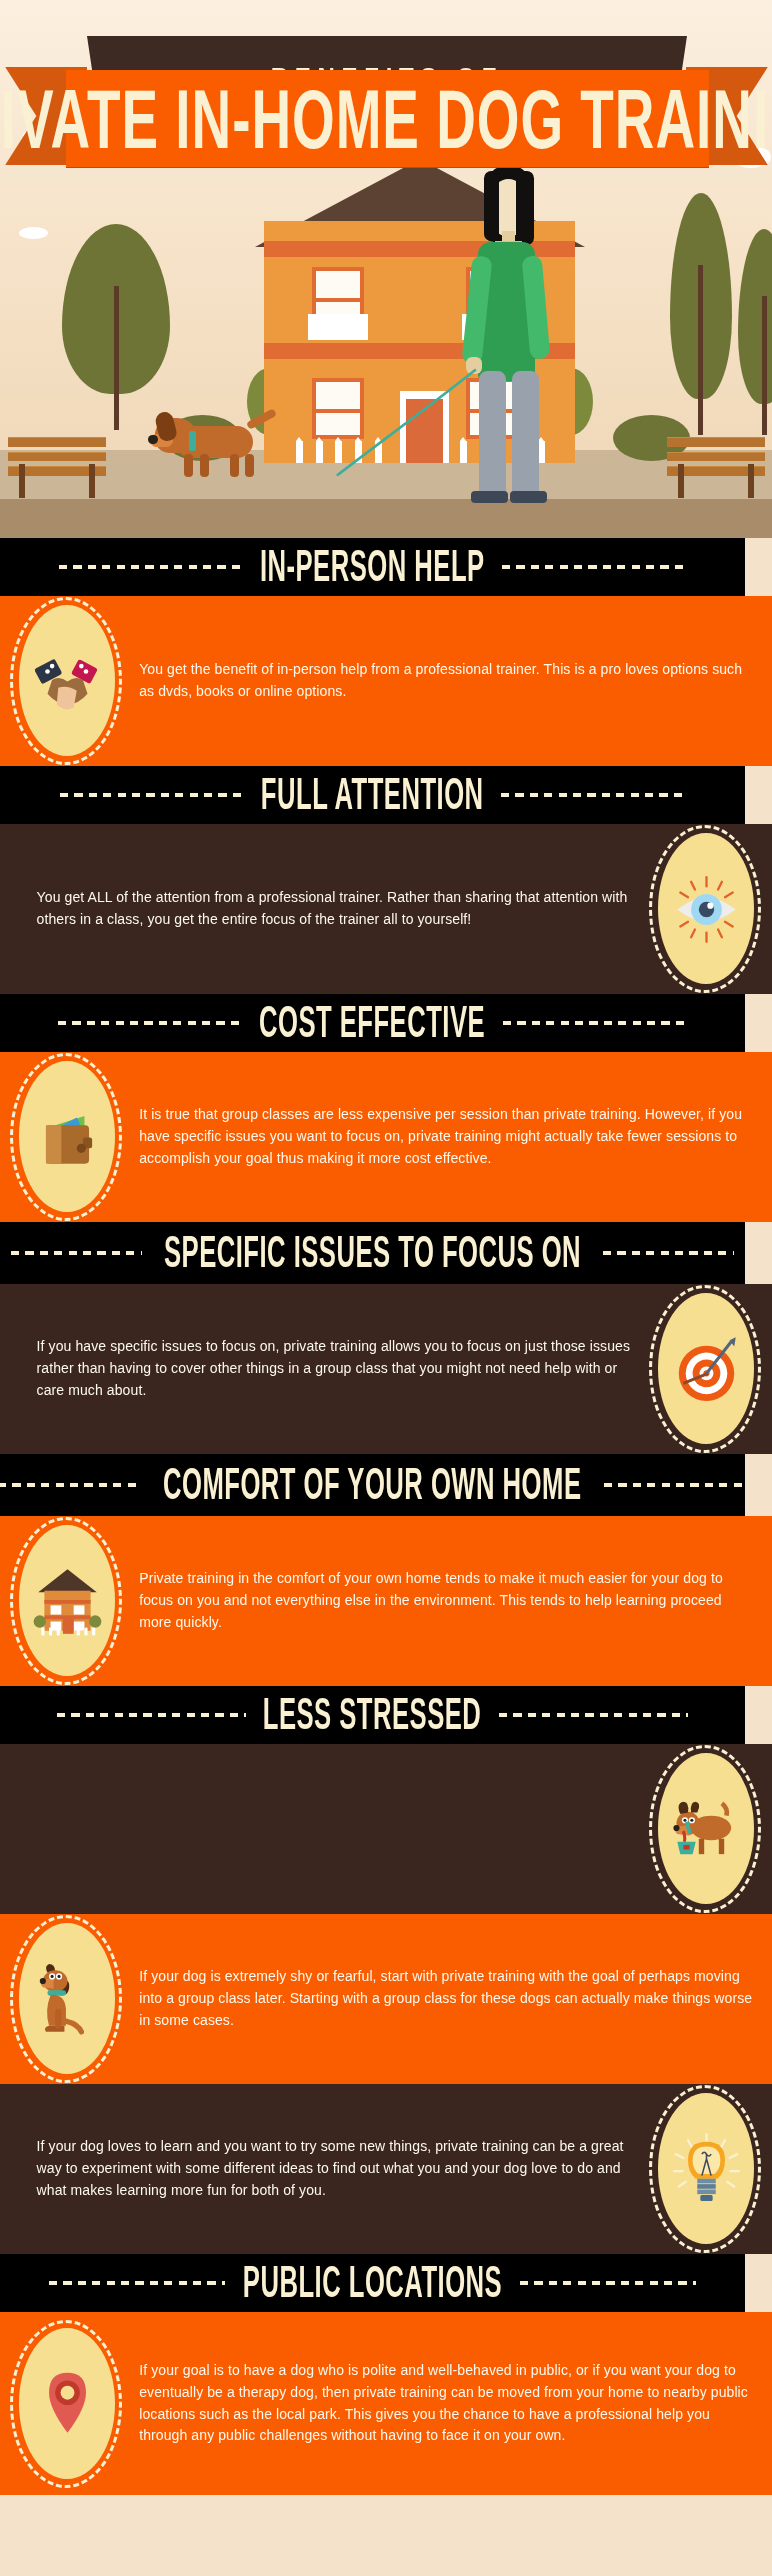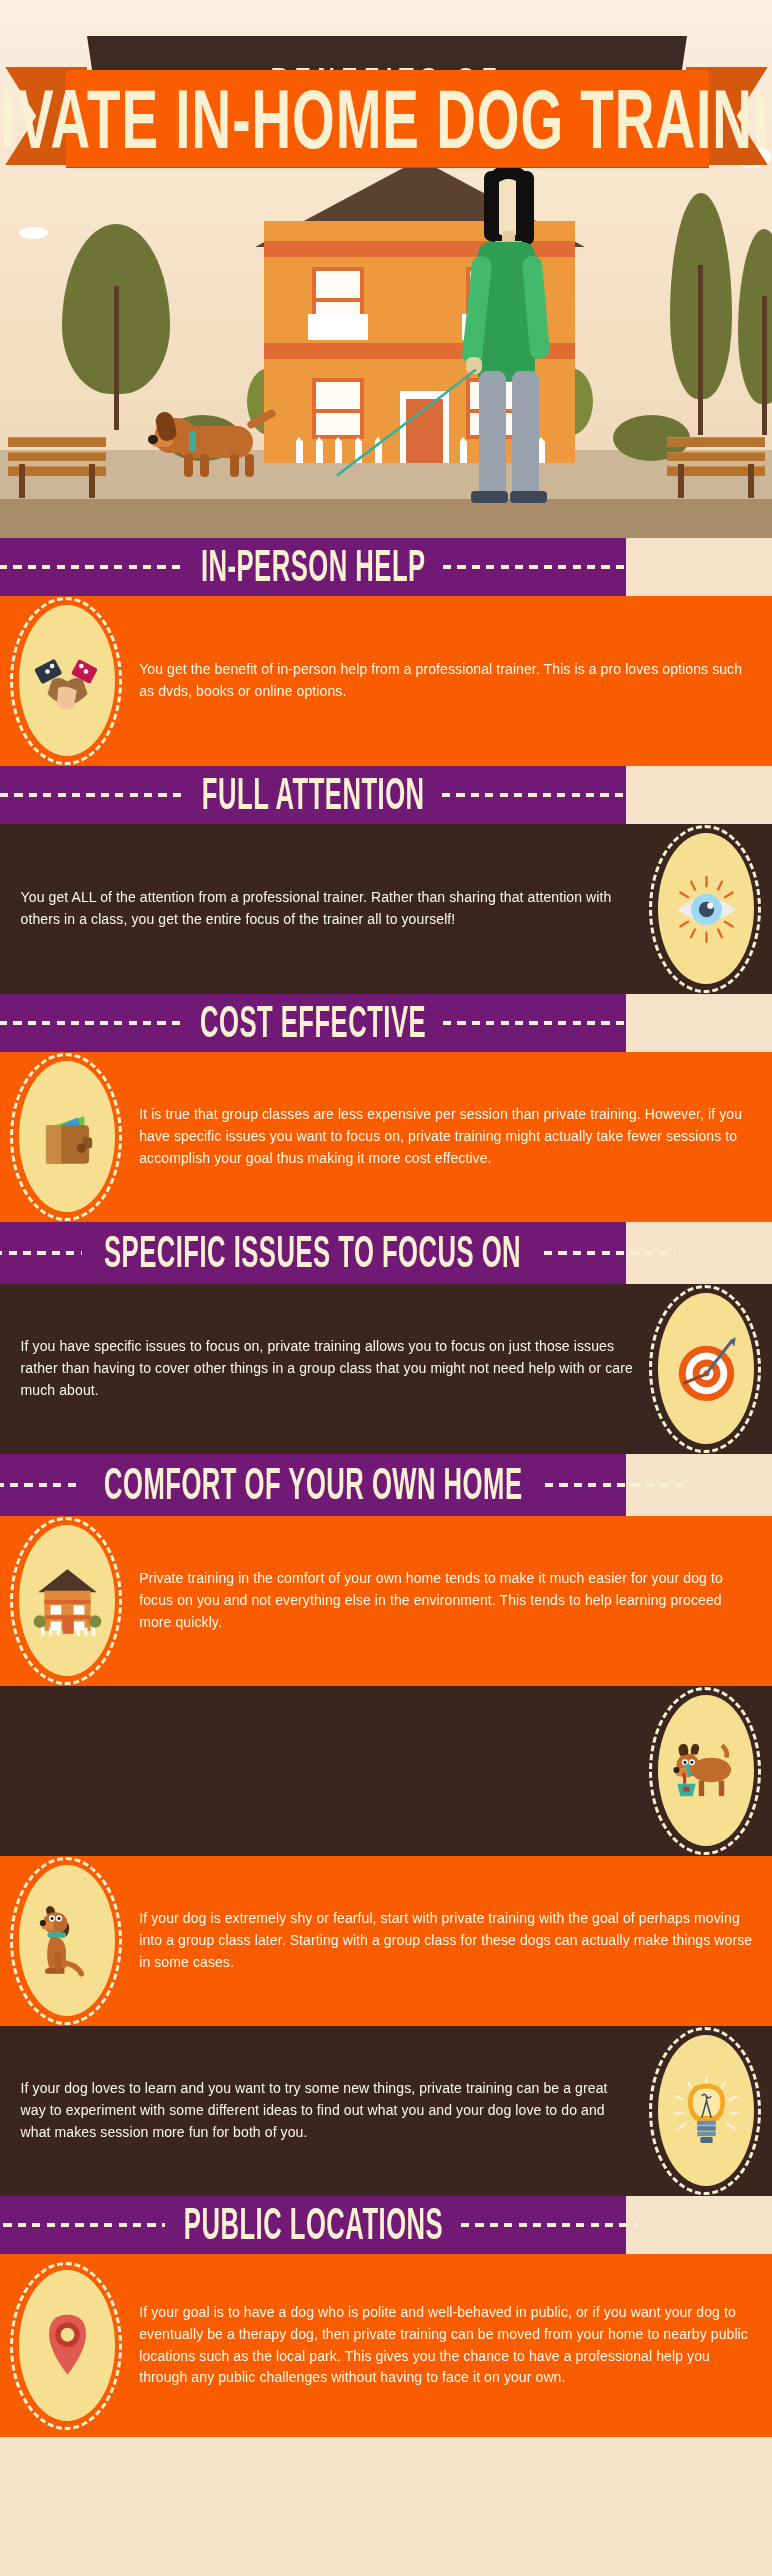--- a/index.html
+++ b/index.html
@@ -122,37 +122,37 @@
   .dog-head { position: absolute; left: 0px; top: 9.3px; width: 43px; height: 35px; background: #C06A2B; border-radius: 18.5px 23px 15.5px 15.5px; }
   .dog-ear { position: absolute; left: 2.1px; top: 3.1px; width: 17.5px; height: 29px; background: #7C3F13; border-radius: 9.3px 9.3px 8.2px 8.2px; transform: rotate(-14deg); }
   .dog-snout { position: absolute; left: -5.2px; top: 25px; width: 23px; height: 13.4px; background: #D9853F; border-radius: 7.2px; }
   .dog-nose { position: absolute; left: -7.2px; top: 26px; width: 10.3px; height: 9.3px; background: #2A2118; border-radius: 5.2px; }
   .dog-leg { position: absolute; top: 45px; width: 9.3px; height: 23px; background: #A85921; border-radius: 4.1px; }
   .dog-tail { position: absolute; left: 91px; top: 6.2px; width: 31px; height: 8.2px; background: #C06A2B; border-radius: 4.6px; transform: rotate(-28deg); }
   .dog-collar { position: absolute; left: 34px; top: 21.6px; width: 7.2px; height: 20.6px; background: #3EAE9C; border-radius: 2.1px; }
 
   
   .sec-head {
-    position: relative; width: 626px; background: #701a75;
+    position: relative; width: 745px; background: #000000;
     display: flex; align-items: center; justify-content: center; gap: 11.3px;
   }
   .dots { flex: 0 0 auto; height: 4.6px; background-image: repeating-linear-gradient(to right, #FAF0D2 0 8.2px, transparent 8.2px 14.4px); }
   .sec-title {
     color: #FAF0D2; font-weight: bold; white-space: nowrap;
     font-family: "Liberation Sans Narrow","Liberation Sans", sans-serif;
     font-size: 27px; line-height: 1; letter-spacing: 0.5px;
     transform: scaleY(1.62) scaleX(0.95); transform-origin: center;
   }
 
   
   .panel { position: relative; width: 773px; display: flex; align-items: center; }
   .panel.orange { background: #FA5D00; }
   .panel.brown  { background: #3A261E; }
   .panel.icon-left  { flex-direction: row; }
-  .panel.icon-right { flex-direction: row-reverse; }
+  .panel.icon-right { flex-direction: row-reverse; padding-left: 16px; }
 
   .badge { flex: 0 0 auto; position: relative; width: 134px; height: 170px; display:flex; align-items:center; justify-content:center; }
   .badge .oval {
     position: absolute; left: 18.5px; top: 9.3px; width: 96px; height: 151px;
     background: #F7DF91; border-radius: 50%;
   }
   .badge .dash {
     position: absolute; left: 10.3px; top: 1px; width: 112px; height: 168px;
     border: 3.6px dashed #FAF0D2; border-radius: 50%;
   }
@@ -433,20 +433,25 @@
                 <rect x="26" y="84" width="4" height="10"></rect>
                 <rect x="36" y="84" width="4" height="10"></rect>
                 <rect x="62" y="84" width="4" height="10"></rect>
                 <rect x="72" y="84" width="4" height="10"></rect>
                 <rect x="82" y="84" width="4" height="10"></rect>
               </g>
             </svg></div>
         </div>
         <div class="panel-text">Private training in the comfort of your own home tends to make it much easier for your dog to focus on you and not everything else in the environment. This tends to help learning proceed more quickly.</div>
       </div>
+      <div class="sec-head" style="height:58px">
+        <div class="dots" style="width:189px"></div>
+        <div class="sec-title">LESS STRESSED</div>
+        <div class="dots" style="width:189px"></div>
+      </div>
       <div class="panel brown icon-right" style="min-height:129px">
         <div class="badge">
           <div class="dash"></div>
           <div class="oval"></div>
           <div class="glyph"><svg viewBox="0 0 100 100" width="77" height="77">
               <path d="M70 16 q8 6 6 16" stroke="#C06A2B" stroke-width="6" fill="none"></path>
               <ellipse cx="56" cy="48" rx="26" ry="16" fill="#C06A2B"></ellipse>
               <circle cx="26" cy="42" r="15" fill="#C06A2B"></circle>
               <path d="M16 30 q-6 -14 4 -16 q8 0 6 14 z" fill="#4E2B12"></path>
               <path d="M30 28 q-2 -14 6 -14 q8 2 2 14 z" fill="#4E2B12"></path>
@@ -507,21 +512,21 @@
               <path d="M50 14 q24 0 24 24 q0 16 -10 24 l-28 0 q-10 -8 -10 -24 q0 -24 24 -24 z" fill="#F5A623"></path>
               <path d="M50 20 q18 0 18 18 q0 12 -8 18 l-20 0 q-8 -6 -8 -18 q0 -18 18 -18 z" fill="#FCE8A8"></path>
               <path d="M50 36 l-6 22 M50 36 l6 22 M50 30 l0 8" stroke="#3E4A63" stroke-width="2" fill="none"></path>
               <path d="M44 30 q3 -5 6 0 q3 5 6 0" stroke="#3E4A63" stroke-width="2" fill="none"></path>
               <rect x="38" y="62" width="24" height="6" fill="#6E8DA6"></rect>
               <rect x="38" y="69" width="24" height="6" fill="#5E7E97"></rect>
               <rect x="38" y="76" width="24" height="6" fill="#6E8DA6"></rect>
               <rect x="42" y="83" width="16" height="8" rx="2" fill="#4A6B87"></rect>
             </svg></div>
         </div>
-        <div class="panel-text">If your dog loves to learn and you want to try some new things, private training can be a great way to experiment with some different ideas to find out what you and your dog love to do and what makes session more fun for both of you.</div>
+        <div class="panel-text">If your dog loves to learn and you want to try some new things, private training can be a great way to experiment with some different ideas to find out what you and your dog love to do and what makes learning more fun for both of you.</div>
       </div>
       <div class="sec-head" style="height:58px">
         <div class="dots" style="width:176px"></div>
         <div class="sec-title">PUBLIC LOCATIONS</div>
         <div class="dots" style="width:176px"></div>
       </div>
       <div class="panel orange icon-left" style="min-height:183px">
         <div class="badge">
           <div class="dash"></div>
           <div class="oval"></div>

